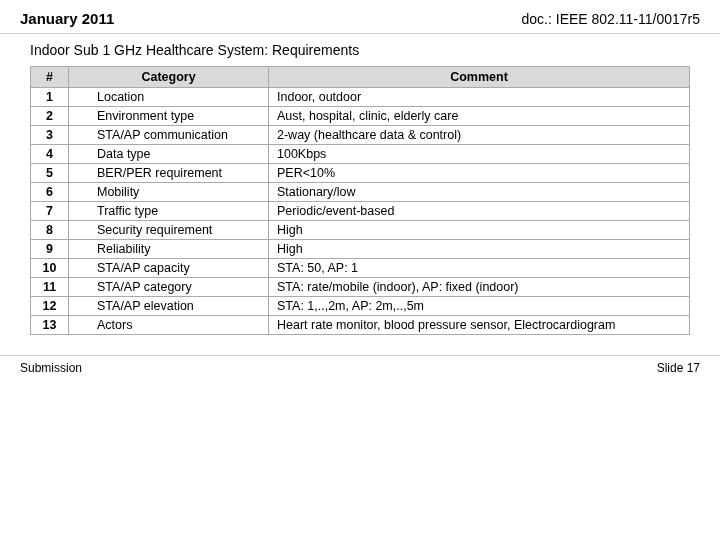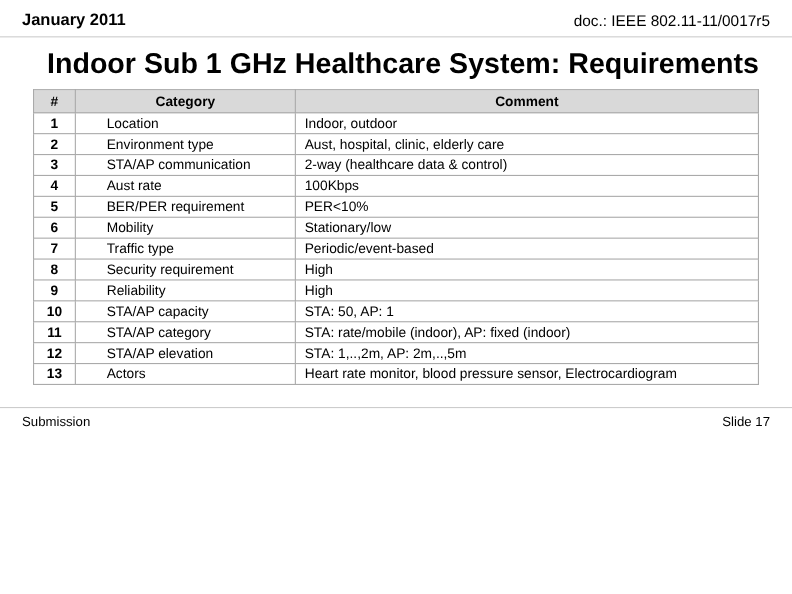--- a/index.html
+++ b/index.html
@@ -24,24 +24,24 @@
       font-size: 15px;
     }
     .header-right {
       font-size: 14px;
       font-weight: normal;
     }
     .main {
       padding: 8px 30px 6px 30px;
     }
     .page-title {
-      font-size: 26px;
-      font-weight: bold;
+      font-size: 14px;
+      font-weight: normal;
       margin-bottom: 8px;
-      text-align: right;
+      text-align: left;
     }
     table {
       width: 100%;
       border-collapse: collapse;
       font-size: 12.5px;
     }
     th {
       background: #d9d9d9;
       border: 1px solid #aaa;
       padding: 3px 8px;
@@ -101,21 +101,21 @@
           <td>Environment type</td>
           <td>Aust, hospital, clinic, elderly care</td>
         </tr>
         <tr>
           <td>3</td>
           <td>STA/AP communication</td>
           <td>2-way (healthcare data &amp; control)</td>
         </tr>
         <tr>
           <td>4</td>
-          <td>Aust rate</td>
+          <td>Data type</td>
           <td>100Kbps</td>
         </tr>
         <tr>
           <td>5</td>
           <td>BER/PER requirement</td>
           <td>PER&lt;10%</td>
         </tr>
         <tr>
           <td>6</td>
           <td>Mobility</td>

